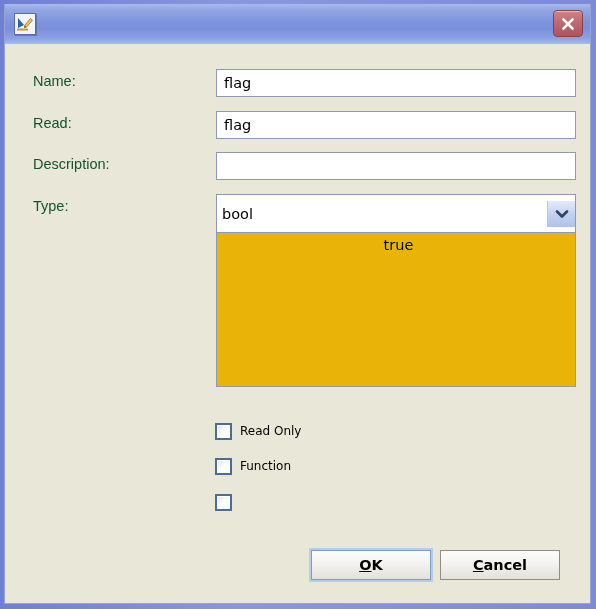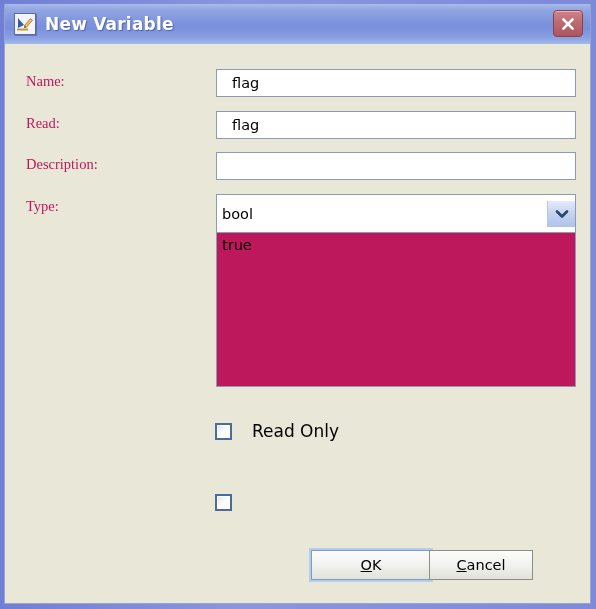--- a/index.html
+++ b/index.html
@@ -95,40 +95,40 @@
   
   .client {
     position: relative;
     background: #e9e7d8;
     height: calc(100% - 40px);
   }
 
   
   .lbl {
     position: absolute;
-    left: 21px;
-    font-size: 14.5px;
-    color: #be185d;
-    font-family: Liberation Serif, serif;
+    left: 28px;
+    font-size: 14.5px;
+    color: #14532d;
+    font-family: Liberation Sans, sans-serif;
     white-space: nowrap;
   }
 
   
   .tinput {
     position: absolute;
     left: 211px;
     width: 360px;
     height: 28px;
     box-sizing: border-box;
     background: #ffffff;
     border: 1px solid #8a9bb3;
     font-family: "DejaVu Sans", sans-serif;
     font-size: 14.5px;
     color: #000;
-    padding: 0 0 0 15px;
+    padding: 0 0 0 7px;
     line-height: 26px;
     outline: none;
   }
 
   
   .combo {
     position: absolute;
     left: 211px;
     width: 360px;
     height: 39px;
@@ -161,30 +161,31 @@
     box-sizing: border-box;
   }
   .combo-arrow svg { display: block; }
 
   
   .tarea {
     position: absolute;
     left: 211px;
     width: 360px;
     box-sizing: border-box;
-    background: #be185d;
+    background: #eab308;
     border: 1px solid #8a9bb3;
     font-family: "DejaVu Sans", sans-serif;
     font-size: 14.5px;
     color: #000;
     padding: 4px 0 0 5px;
     line-height: 17px;
     resize: none;
     outline: none;
     overflow: hidden;
+    text-align: center;
   }
 
   
   .cbrow {
     position: absolute;
     left: 210px;
     display: flex;
     align-items: center;
     cursor: pointer;
     height: 20px;
@@ -192,42 +193,43 @@
   .cbox {
     width: 17px;
     height: 17px;
     flex: 0 0 17px;
     box-sizing: border-box;
     background: linear-gradient(135deg, #dfe3e6 0%, #ffffff 55%, #ffffff 100%);
     border: 2px solid #4a6c96;
     box-shadow: inset 0 0 0 1px #ffffff;
   }
   .cblabel {
-    margin-left: 20px;
-    font-size: 17px;
+    margin-left: 8px;
+    font-size: 12px;
     color: #000;
     font-family: "DejaVu Sans", sans-serif;
     white-space: nowrap;
   }
 
   
   .btn {
     position: absolute;
     height: 30px;
     box-sizing: border-box;
     background: linear-gradient(to bottom, #fcfcfc 0%, #f3f3f0 45%, #e2e1da 100%);
     border: 1px solid #8e8e85;
     font-family: "DejaVu Sans", sans-serif;
     font-size: 14.5px;
     color: #000;
     display: flex;
     align-items: center;
     justify-content: center;
     cursor: pointer;
     padding: 8px;
+    font-weight: bold;
   }
   .btn.default {
     border: 1px solid #7d9dc4;
     box-shadow: 0 0 0 2px #b4cdec;
   }
   .btn u { text-decoration: underline; }
 </style>
 </head>
 <body>
 
@@ -237,21 +239,20 @@
     <div class="titlebar">
       <span class="title-icon">
         <svg width="20" height="20" viewBox="0 0 20 20">
           <rect x="0" y="0" width="20" height="20" fill="#f3f4fb"></rect>
           <path d="M3 14 L3 4 L9 11 Z" fill="#2f5fa8"></path>
           <path d="M2 15.5 L13 15.5" stroke="#c79a2e" stroke-width="2"></path>
           <path d="M9.5 11.5 L15.5 4.5 L17.5 6.2 L11.4 13.2 Z" fill="#f0c060" stroke="#9a7420" stroke-width="0.8"></path>
           <path d="M9.5 11.5 L11.4 13.2 L9 14 Z" fill="#6b4f17"></path>
         </svg>
       </span>
-      <span class="title-text">New Variable</span>
       <span class="close-btn">
         <svg width="16" height="16" viewBox="0 0 16 16">
           <path d="M3.4 3.4 L12.6 12.6 M12.6 3.4 L3.4 12.6" stroke="#ffffff" stroke-width="2.6" stroke-linecap="round"></path>
         </svg>
       </span>
     </div>
 
     <div class="client">
 
       <div class="lbl" style="top:29px">Name:</div>
@@ -271,26 +272,30 @@
           </svg>
         </span>
       </div>
 
       <textarea class="tarea" style="top: 188px; height: 155px;" spellcheck="false">true</textarea>
 
       <div class="cbrow" style="top:377px">
         <span class="cbox"></span>
         <span class="cblabel">Read Only</span>
       </div>
+      <div class="cbrow" style="top:412px">
+        <span class="cbox"></span>
+        <span class="cblabel">Function</span>
+      </div>
       <div class="cbrow" style="top:448px">
         <span class="cbox"></span>
       </div>
 
       <button class="btn default" style="left:306px;top:506px;width:120px">
         <span><u>O</u><span>K</span></span>
       </button>
-      <button class="btn" style="left:424px;top:506px;width:104px">
+      <button class="btn" style="left:435px;top:506px;width:120px">
         <span><u>C</u><span>ancel</span></span>
       </button>
 
     </div>
   </div>
 </div>
 
 </body></html>

